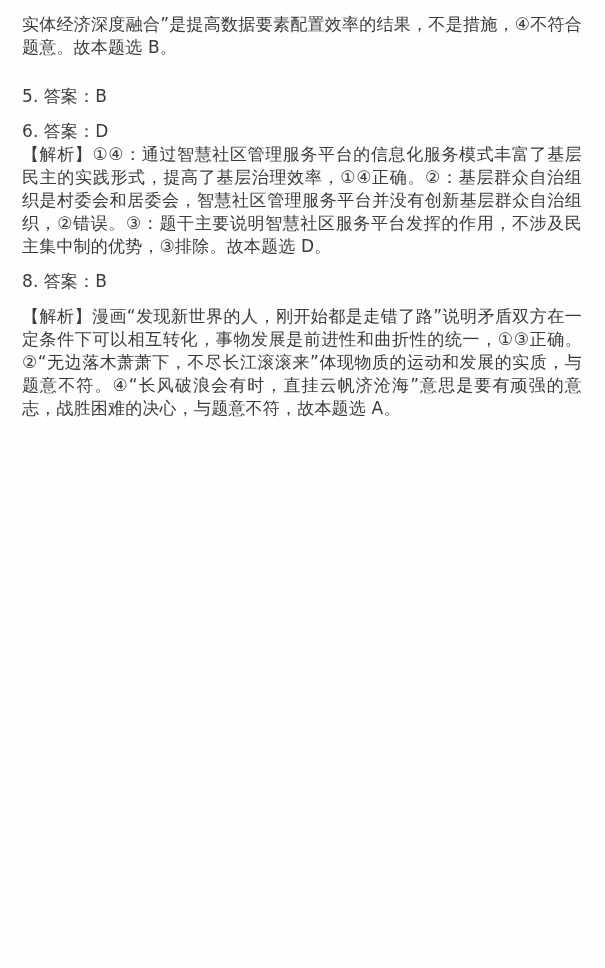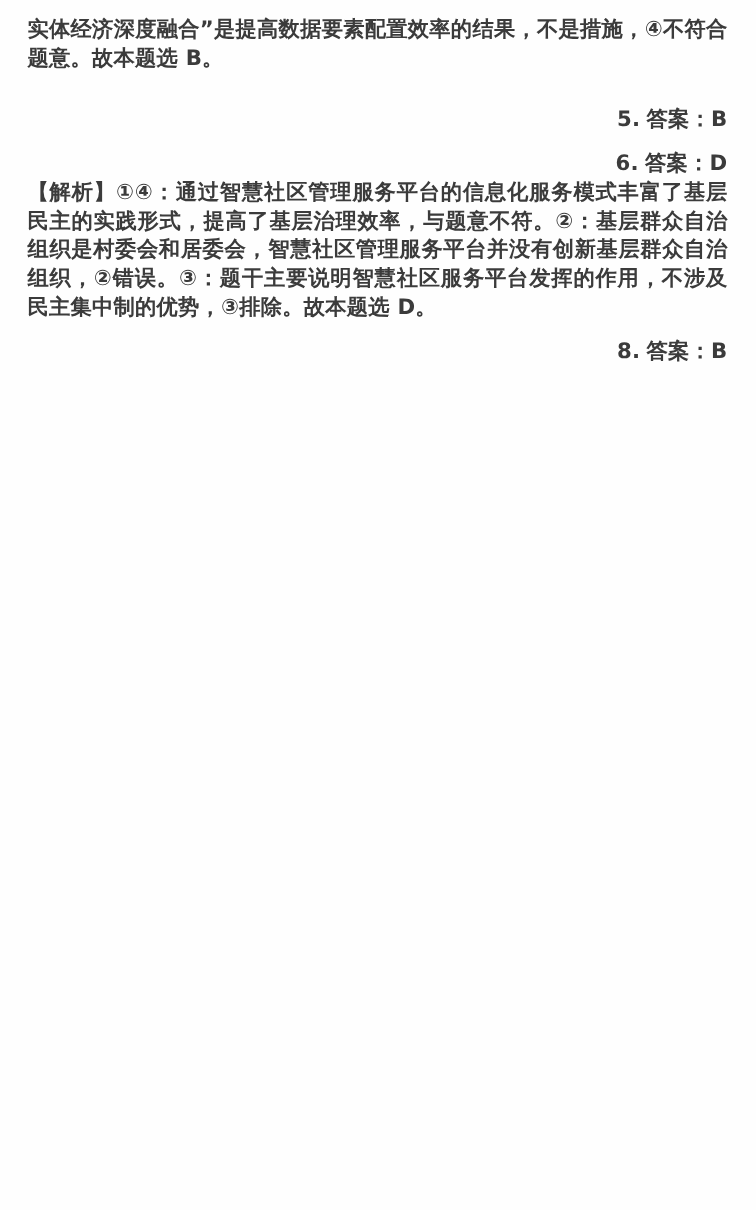--- a/index.html
+++ b/index.html
@@ -10,62 +10,63 @@
   .page {
     position: relative;
     width: 605px;
     height: 968px;
     box-sizing: border-box;
     background: #fefefe;
     color: #3b3b3b;
     font-family: "DejaVu Sans", sans-serif;
     font-size: 17px;
     line-height: 23px;
-    font-weight: 700;
+    font-weight: 400;
     padding: 13px 23px 30px 22px;
     overflow: hidden;
     text-align: justify;
     letter-spacing: 0.2px;
   }
   p {
     margin: 0;
     padding: 0;
   }
   .intro-para {
     margin-bottom: 26px;
   }
   .qa-block {
     margin-top: 12px;
   }
   .qa-answer-line {
-    text-align: right;
+    text-align: left;
   }
   .q-num {
     margin-right: 5px;
   }
 </style>
 </head>
 <body>
 
 <div class="page">
 
   <p class="intro-para"><span>实体经济深度融合”是提高数据要素配置效率的结果，不是措施，④不符合题意。故本题选 B。</span></p>
 
   <section class="qa-block">
     <p class="qa-answer-line"><span class="q-num">5.</span><span>答案：</span><span>B</span></p>
   </section>
 
   <section class="qa-block">
     <p class="qa-answer-line"><span class="q-num">6.</span><span>答案：</span><span>D</span></p>
-    <p class="qa-analysis"><span>【解析】</span><span>①④：通过智慧社区管理服务平台的信息化服务模式丰富了基层民主的实践形式，提高了基层治理效率，与题意不符。②：基层群众自治组织是村委会和居委会，智慧社区管理服务平台并没有创新基层群众自治组织，②错误。③：题干主要说明智慧社区服务平台发挥的作用，不涉及民主集中制的优势，③排除。故本题选 D。</span></p>
+    <p class="qa-analysis"><span>【解析】</span><span>①④：通过智慧社区管理服务平台的信息化服务模式丰富了基层民主的实践形式，提高了基层治理效率，①④正确。②：基层群众自治组织是村委会和居委会，智慧社区管理服务平台并没有创新基层群众自治组织，②错误。③：题干主要说明智慧社区服务平台发挥的作用，不涉及民主集中制的优势，③排除。故本题选 D。</span></p>
   </section>
 
   <section class="qa-block">
   </section>
 
   <section class="qa-block">
     <p class="qa-answer-line"><span class="q-num">8.</span><span>答案：</span><span>B</span></p>
   </section>
 
   <section class="qa-block">
+    <p class="qa-analysis"><span>【解析】</span><span>漫画“发现新世界的人，刚开始都是走错了路”说明矛盾双方在一定条件下可以相互转化，事物发展是前进性和曲折性的统一，①③正确。②“无边落木萧萧下，不尽长江滚滚来”体现物质的运动和发展的实质，与题意不符。④“长风破浪会有时，直挂云帆济沧海”意思是要有顽强的意志，战胜困难的决心，与题意不符，故本题选 A。</span></p>
   </section>
 
 </div>
 
 </body></html>

